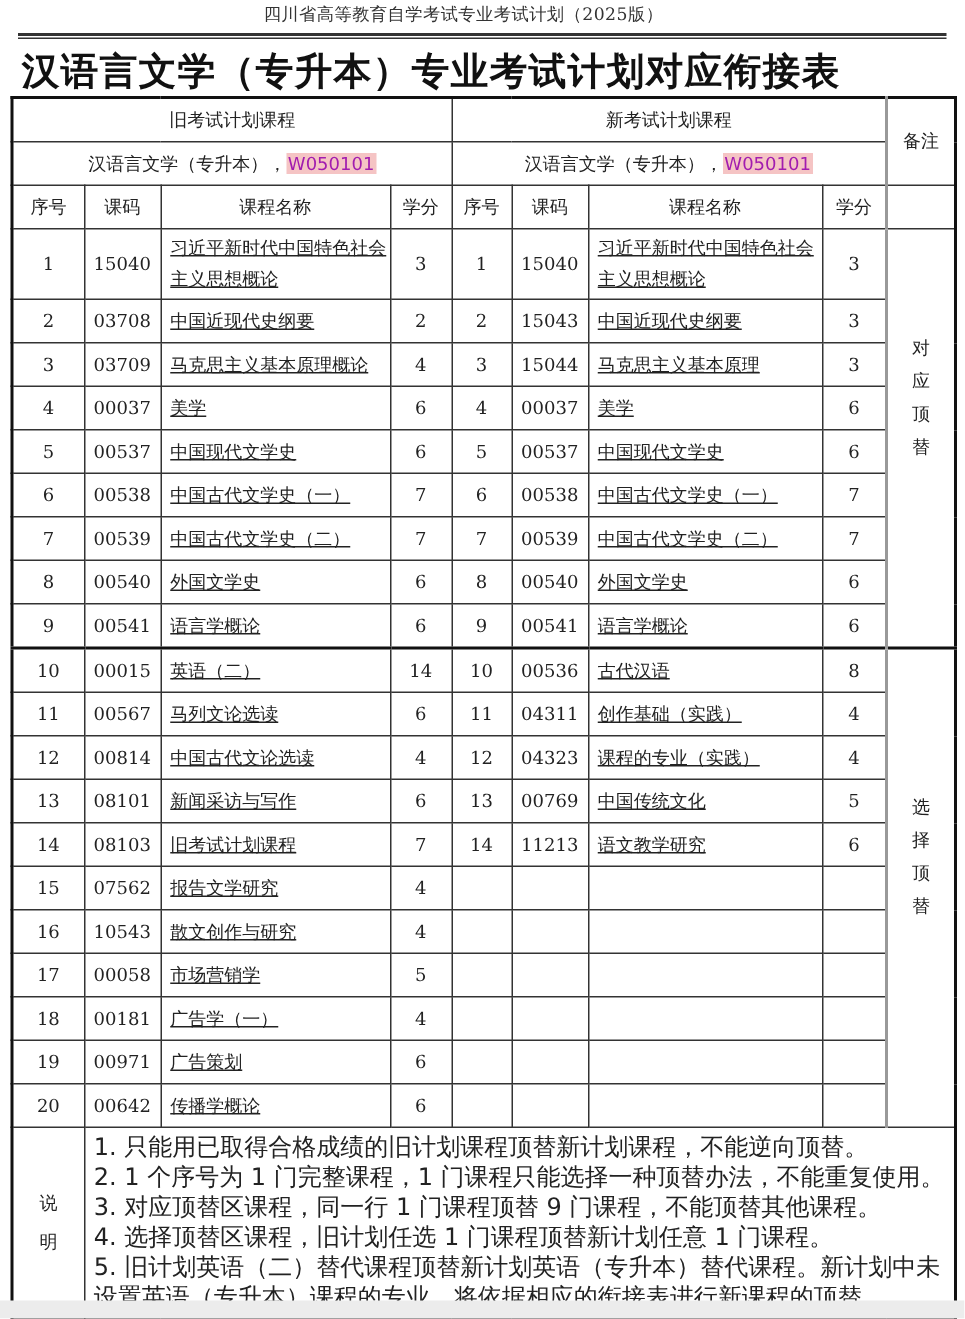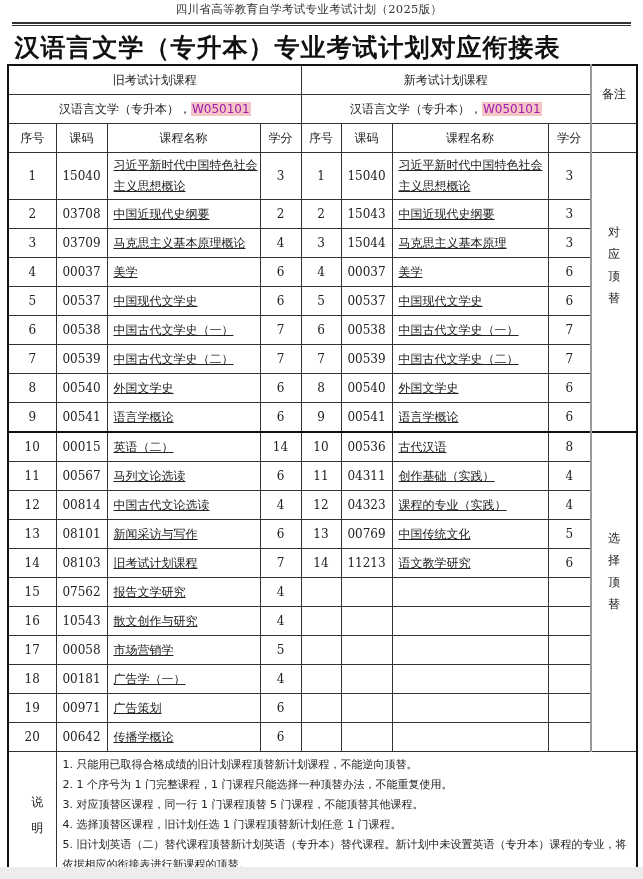--- a/index.html
+++ b/index.html
@@ -11,23 +11,23 @@
   table.main{position:absolute;left:7px;top:64px;width:629px;border-collapse:collapse;table-layout:fixed;border:2px solid #111;}
   table.main td{border:1px solid #333;text-align:center;vertical-align:middle;font-size:12px;padding:0;height:28px;line-height:15px;}
   table.main td.name{text-align:left;padding-left:6px;text-decoration:underline;}
   .sans{font-family:"DejaVu Sans","Liberation Sans",sans-serif;font-size:11.5px;}
   .hl{background:#f5c4c4;color:#a21caf;padding:0 1px;}
   tr.sep td{border-top:2px solid #111;}
   td.remark{border-left:2px solid #999 !important;}
   td.remark-top{vertical-align:top !important;}
   .remark-text{display:inline-block;width:22px;line-height:22px;font-size:12px;}
   td.notes{text-align:left !important;padding:3px 6px !important;vertical-align:top !important;height:auto !important;}
-  .note-line{font-family:"DejaVu Sans","Liberation Sans",sans-serif;font-size:11px;line-height:20px;white-space:nowrap;color:#222;}
+  .note-line{font-family:"DejaVu Sans","Liberation Sans",sans-serif;font-size:16px;line-height:20px;white-space:nowrap;color:#222;}
   .note-wrap{white-space:normal;}
-  .notes-label{font-family:"DejaVu Sans","Liberation Sans",sans-serif;font-size:12px;line-height:26px;text-align:right;}
+  .notes-label{font-family:"DejaVu Sans","Liberation Sans",sans-serif;font-size:12px;line-height:26px;}
   .bottom-bar{position:absolute;left:0;top:867px;width:643px;height:12px;background:#ececec;}
 </style>
 </head>
 <body>
 
 <div class="doc-header">四川省高等教育自学考试专业考试计划（2025版）</div>
 <div class="header-rule"></div>
 <div class="header-rule2"></div>
 <div class="doc-title">汉语言文学（专升本）专业考试计划对应衔接表</div>
 
@@ -264,21 +264,21 @@
         <td></td>
         <td></td>
         <td class="name"></td>
         <td></td>
       </tr>
       <tr>
         <td><span class="notes-label remark-text">说明</span></td>
         <td colspan="8" class="notes">
           <div class="note-line">1. 只能用已取得合格成绩的旧计划课程顶替新计划课程，不能逆向顶替。</div>
           <div class="note-line">2. 1 个序号为 1 门完整课程，1 门课程只能选择一种顶替办法，不能重复使用。</div>
-          <div class="note-line">3. 对应顶替区课程，同一行 1 门课程顶替 5 门课程，不能顶替其他课程。</div>
+          <div class="note-line">3. 对应顶替区课程，同一行 1 门课程顶替 9 门课程，不能顶替其他课程。</div>
           <div class="note-line">4. 选择顶替区课程，旧计划任选 1 门课程顶替新计划任意 1 门课程。</div>
           <div class="note-line note-wrap">5. 旧计划英语（二）替代课程顶替新计划英语（专升本）替代课程。新计划中未设置英语（专升本）课程的专业，将依据相应的衔接表进行新课程的顶替。</div>
         </td>
       </tr>
     </tbody>
 </table>
 
 <div class="bottom-bar"></div>
 
 </body></html>

